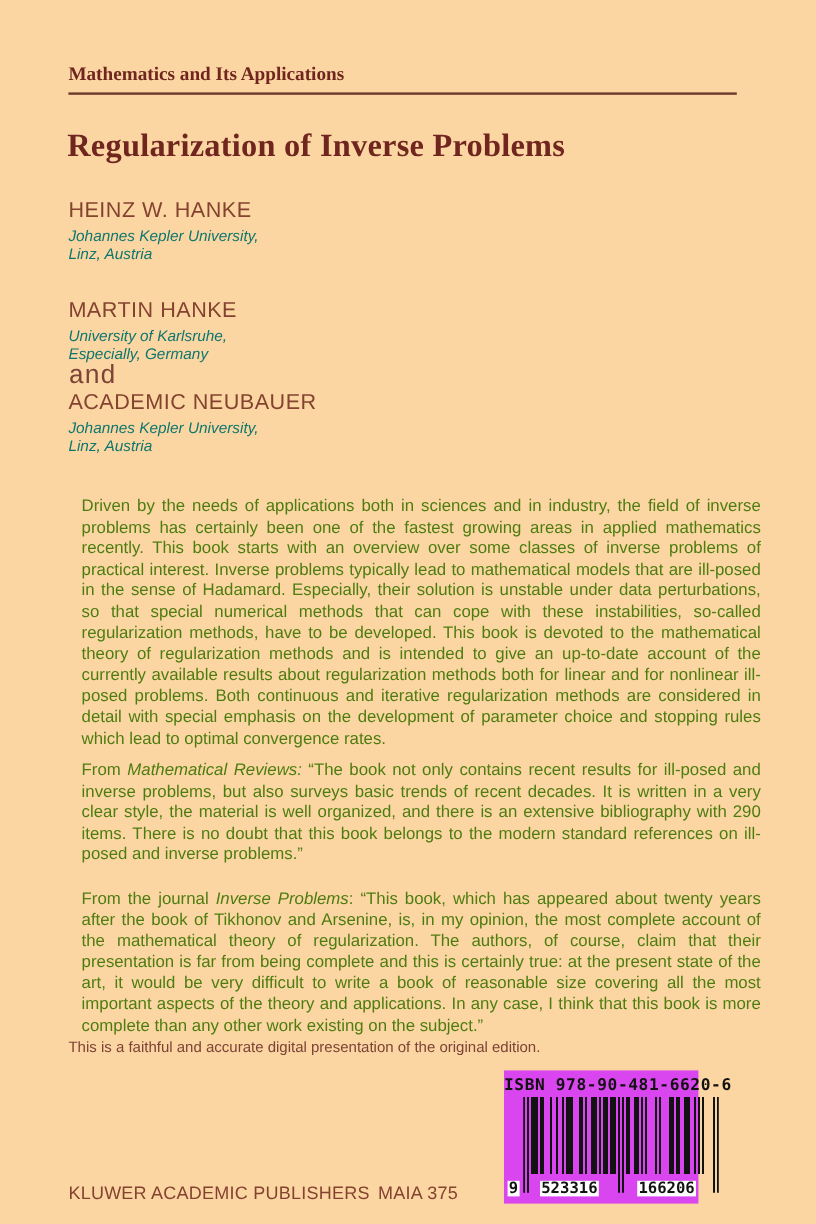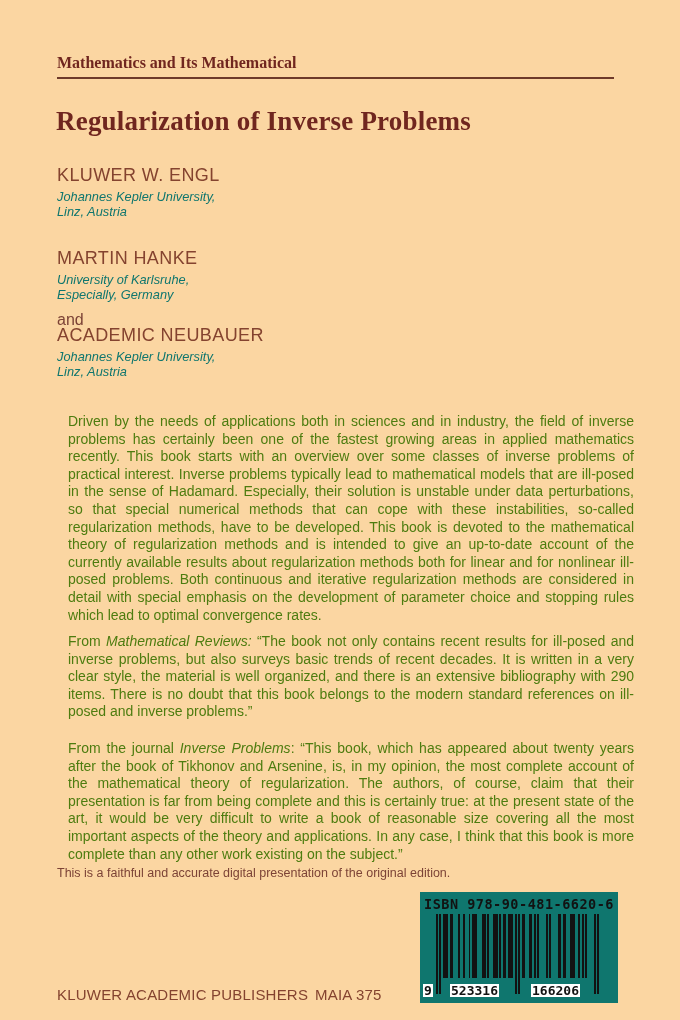--- a/index.html
+++ b/index.html
@@ -43,21 +43,21 @@
     margin-bottom: 3px;
   }
   .affil {
     font-size: 12.8px;
     font-style: italic;
     line-height: 1.2;
     color: #0f766e;
   }
   .author-1 { top: 165px; }
   .author-2 { top: 248px; }
-  .and-label { position: absolute; left: 57px; top: 311px; font-size: 16px; color: #7C4336; }
+  .and-label { position: absolute; left: 57px; top: 301px; font-size: 22px; color: #7C4336; font-family: Liberation Mono, monospace; }
   .author-3 { top: 325px; }
   .body-par {
     position: absolute;
     left: 68px;
     width: 566px;
     margin: 0;
     font-size: 14px;
     line-height: 17.6px;
     text-align: justify;
     color: #4d7c0f;
@@ -81,22 +81,22 @@
   .series-code {
     position: absolute;
     left: 315px; top: 986px;
     font-size: 15px;
     letter-spacing: 0.2px;
     color: #84432F;
   }
   .barcode-box {
     position: absolute;
     left: 420px; top: 892px;
-    width: 198px; height: 111px;
-    background: #0f766e;
+    width: 162px; height: 111px;
+    background: #d946ef;
   }
   .isbn-line {
     margin-top: 4px;
     text-align: center;
     font-family: "DejaVu Sans Mono", monospace;
     font-weight: bold;
     font-size: 13.5px;
     letter-spacing: 0.5px;
     white-space: nowrap;
     color: #121212;
@@ -121,27 +121,27 @@
   }
   .bd-first { left: 3px; }
   .bd-left  { left: 30px; }
   .bd-right { left: 111px; }
 </style>
 </head>
 <body>
 
 <div class="cover">
 
-  <div class="series">Mathematics and Its Mathematical</div>
+  <div class="series">Mathematics and Its Applications</div>
   <div class="rule"></div>
 
   <h1 class="title">Regularization of Inverse Problems</h1>
 
   <div class="author-group author-1">
-    <div class="author-name">KLUWER W. ENGL</div>
+    <div class="author-name">HEINZ W. HANKE</div>
     <div class="affil">Johannes Kepler University,</div>
     <div class="affil">Linz, Austria</div>
   </div>
 
   <div class="author-group author-2">
     <div class="author-name">MARTIN HANKE</div>
     <div class="affil">University of Karlsruhe,</div>
     <div class="affil">Especially, Germany</div>
   </div>
 

